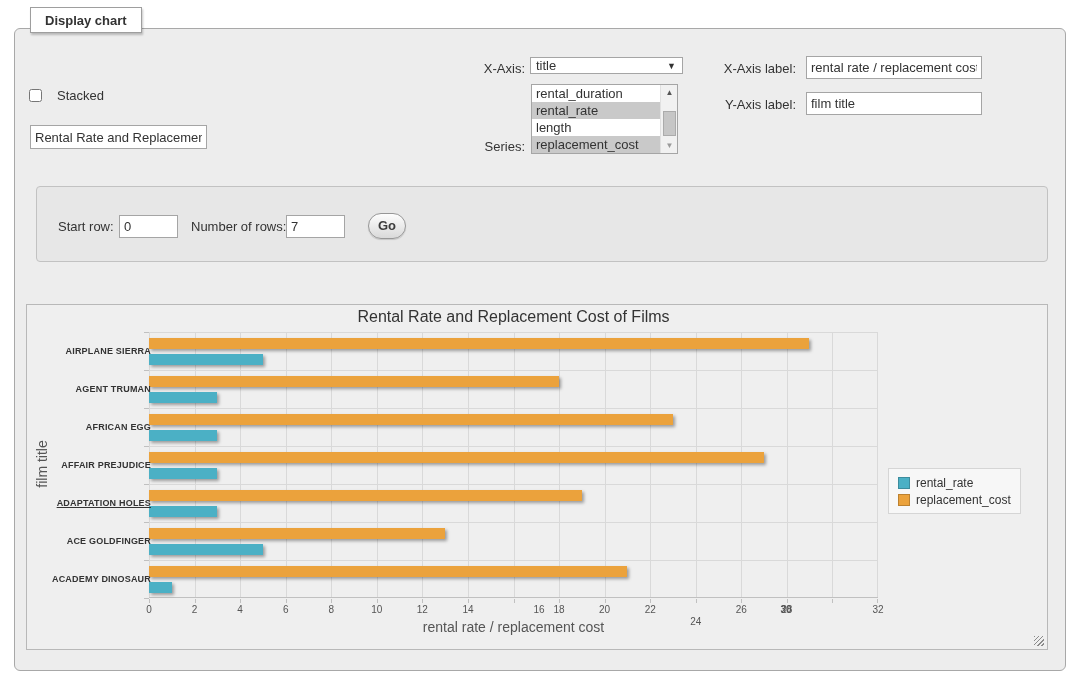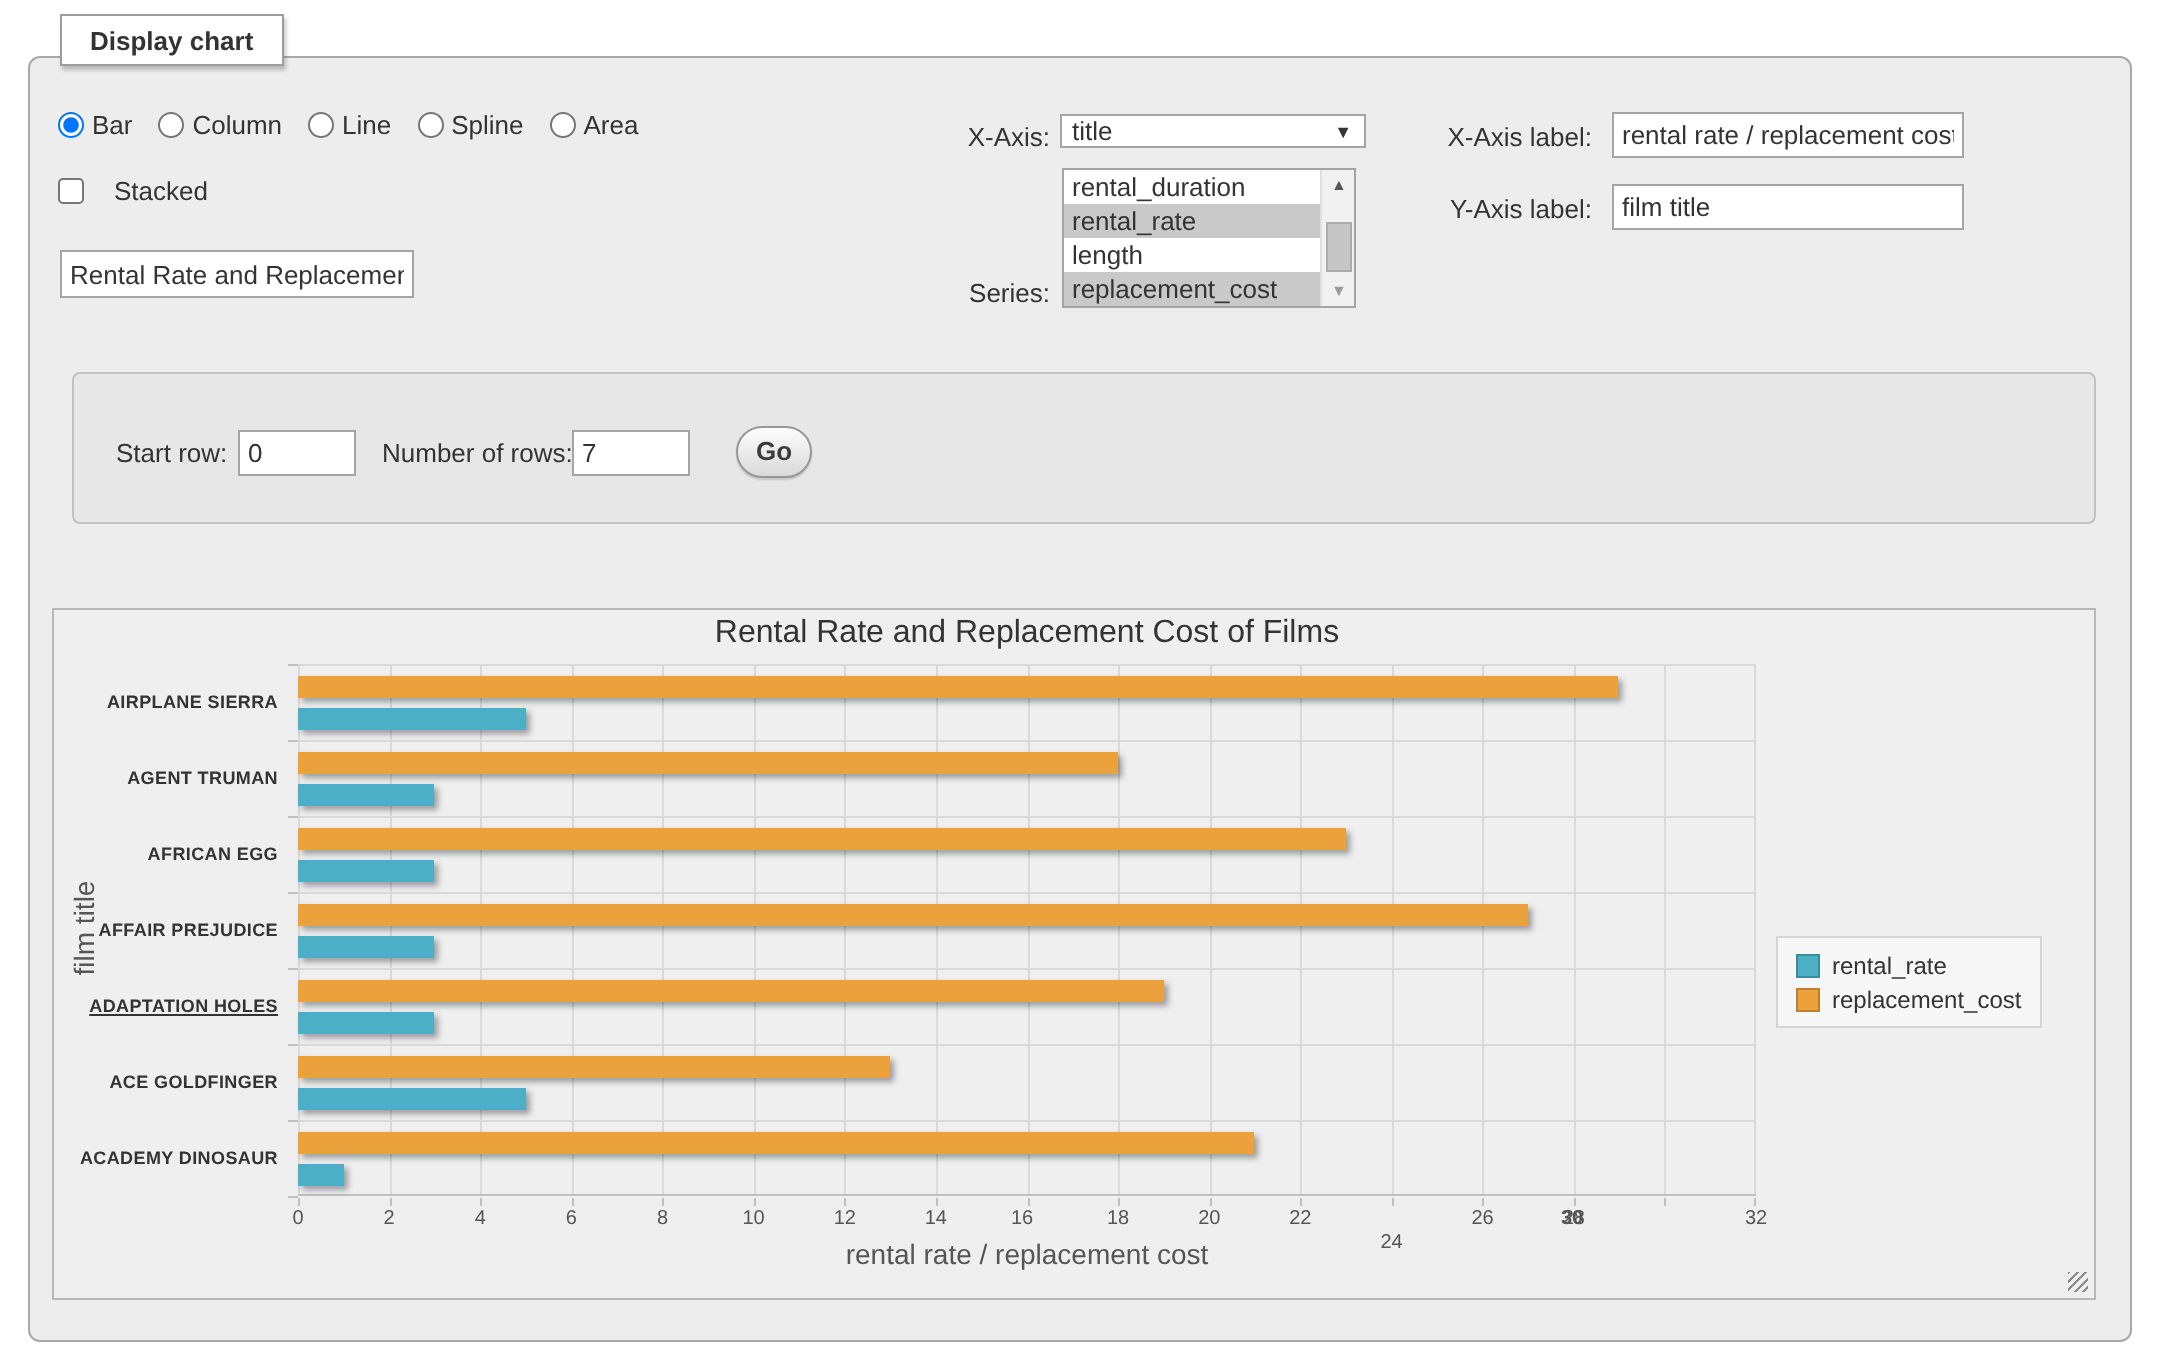--- a/index.html
+++ b/index.html
@@ -56,21 +56,21 @@
 
   .chart-box { left: 26px; top: 304px; width: 1022px; height: 346px; background: #efefef;
                border: 1px solid #b8b8b8; }
   .chart-title { position: absolute; left: 122px; top: 3px; width: 729px; text-align: center;
                  font-size: 16px; color: #333; }
   .plot { position: absolute; left: 122px; top: 27px; width: 729px; height: 266px;
           border-bottom: 1px solid #c0c0c0; }
   .vgrid { position: absolute; top: 0; bottom: 0; width: 1px; background: #d9d9d9; }
   .hgrid { position: absolute; left: 0; right: 0; height: 1px; background: #d9d9d9; }
   .bar { position: absolute; left: 0; height: 11px; box-shadow: 2px 2px 3px rgba(0,0,0,0.35); }
-  .cat-label { position: absolute; left: 4px; width: 115px; height: 38px; display: flex;
+  .cat-label { position: absolute; left: 16px; width: 115px; height: 38px; display: flex;
                align-items: center; justify-content: flex-end; padding-right: 7px;
                font-size: 9px; font-weight: bold; color: #333; letter-spacing: 0.2px; }
   .ytick { position: absolute; left: 117px; width: 5px; height: 1px; background: #c0c0c0; }
   .xtick { position: absolute; top: 294px; width: 1px; height: 4px; background: #c0c0c0; }
   .xtick-label { position: absolute; top: 299px; width: 30px; text-align: center;
                  font-size: 10px; color: #555; }
   .x-axis-title { position: absolute; left: 122px; top: 314px; width: 729px; text-align: center;
                   font-size: 14px; color: #555; }
   .y-axis-title { position: absolute; left: -64px; top: 150px; width: 160px; height: 18px;
                   text-align: center; transform: rotate(-90deg); font-size: 14px; color: #555; }
@@ -83,42 +83,20 @@
                  background: repeating-linear-gradient(135deg, #8b8b8b 0 1px, transparent 1px 3px);
                  cursor: se-resize; }
 </style>
 </head>
 <body>
 
 <div class="page">
   <div class="fieldset"></div>
   <div class="legendbox">Display chart</div>
 
-  <div class="abs radio-row" id="chart-type-row">
-      <label>
-        <input type="radio" name="charttype" checked="" style="">
-        <span class="flabel">Bar</span>
-      </label>
-      <label>
-        <input type="radio" name="charttype" style="">
-        <span class="flabel">Column</span>
-      </label>
-      <label>
-        <input type="radio" name="charttype" style="">
-        <span class="flabel">Line</span>
-      </label>
-      <label>
-        <input type="radio" name="charttype" style="">
-        <span class="flabel">Spline</span>
-      </label>
-      <label>
-        <input type="radio" name="charttype" style="">
-        <span class="flabel">Area</span>
-      </label>
-    </div>
 
   <div class="abs stacked-row">
     <input type="checkbox" style="">
     <span class="flabel">Stacked</span>
   </div>
 
   <input class="abs tinput" style="left: 30px; top: 125px; width: 177px; height: 24px;" value="Rental Rate and Replacement Cost of Films">
 
   <div class="abs flabel r-align" style="left:460px; top:61px; width:65px;">X-Axis:</div>
   <div class="abs selectbox">
@@ -209,21 +187,21 @@
         <div class="xtick-label" style="left: 243.688px;">6</div>
         <div class="xtick" style="left: 304.25px;"></div>
         <div class="xtick-label" style="left: 289.25px;">8</div>
         <div class="xtick" style="left: 349.812px;"></div>
         <div class="xtick-label" style="left: 334.812px;">10</div>
         <div class="xtick" style="left: 395.375px;"></div>
         <div class="xtick-label" style="left: 380.375px;">12</div>
         <div class="xtick" style="left: 440.938px;"></div>
         <div class="xtick-label" style="left: 425.938px;">14</div>
         <div class="xtick" style="left: 486.5px;"></div>
-        <div class="xtick-label" style="left: 469px; text-align: center;">16</div>
+        <div class="xtick-label" style="left: 497px; text-align: center;">16</div>
         <div class="xtick" style="left: 532.062px;"></div>
         <div class="xtick-label" style="left: 517.062px;">18</div>
         <div class="xtick" style="left: 577.625px;"></div>
         <div class="xtick-label" style="left: 562.625px;">20</div>
         <div class="xtick" style="left: 623.188px;"></div>
         <div class="xtick-label" style="left: 608.188px;">22</div>
         <div class="xtick" style="left: 668.75px;"></div>
         <div class="xtick-label" style="left: 653.75px; margin-top: 12px;">24</div>
         <div class="xtick" style="left: 714.312px;"></div>
         <div class="xtick-label" style="left: 699.312px;">26</div>

